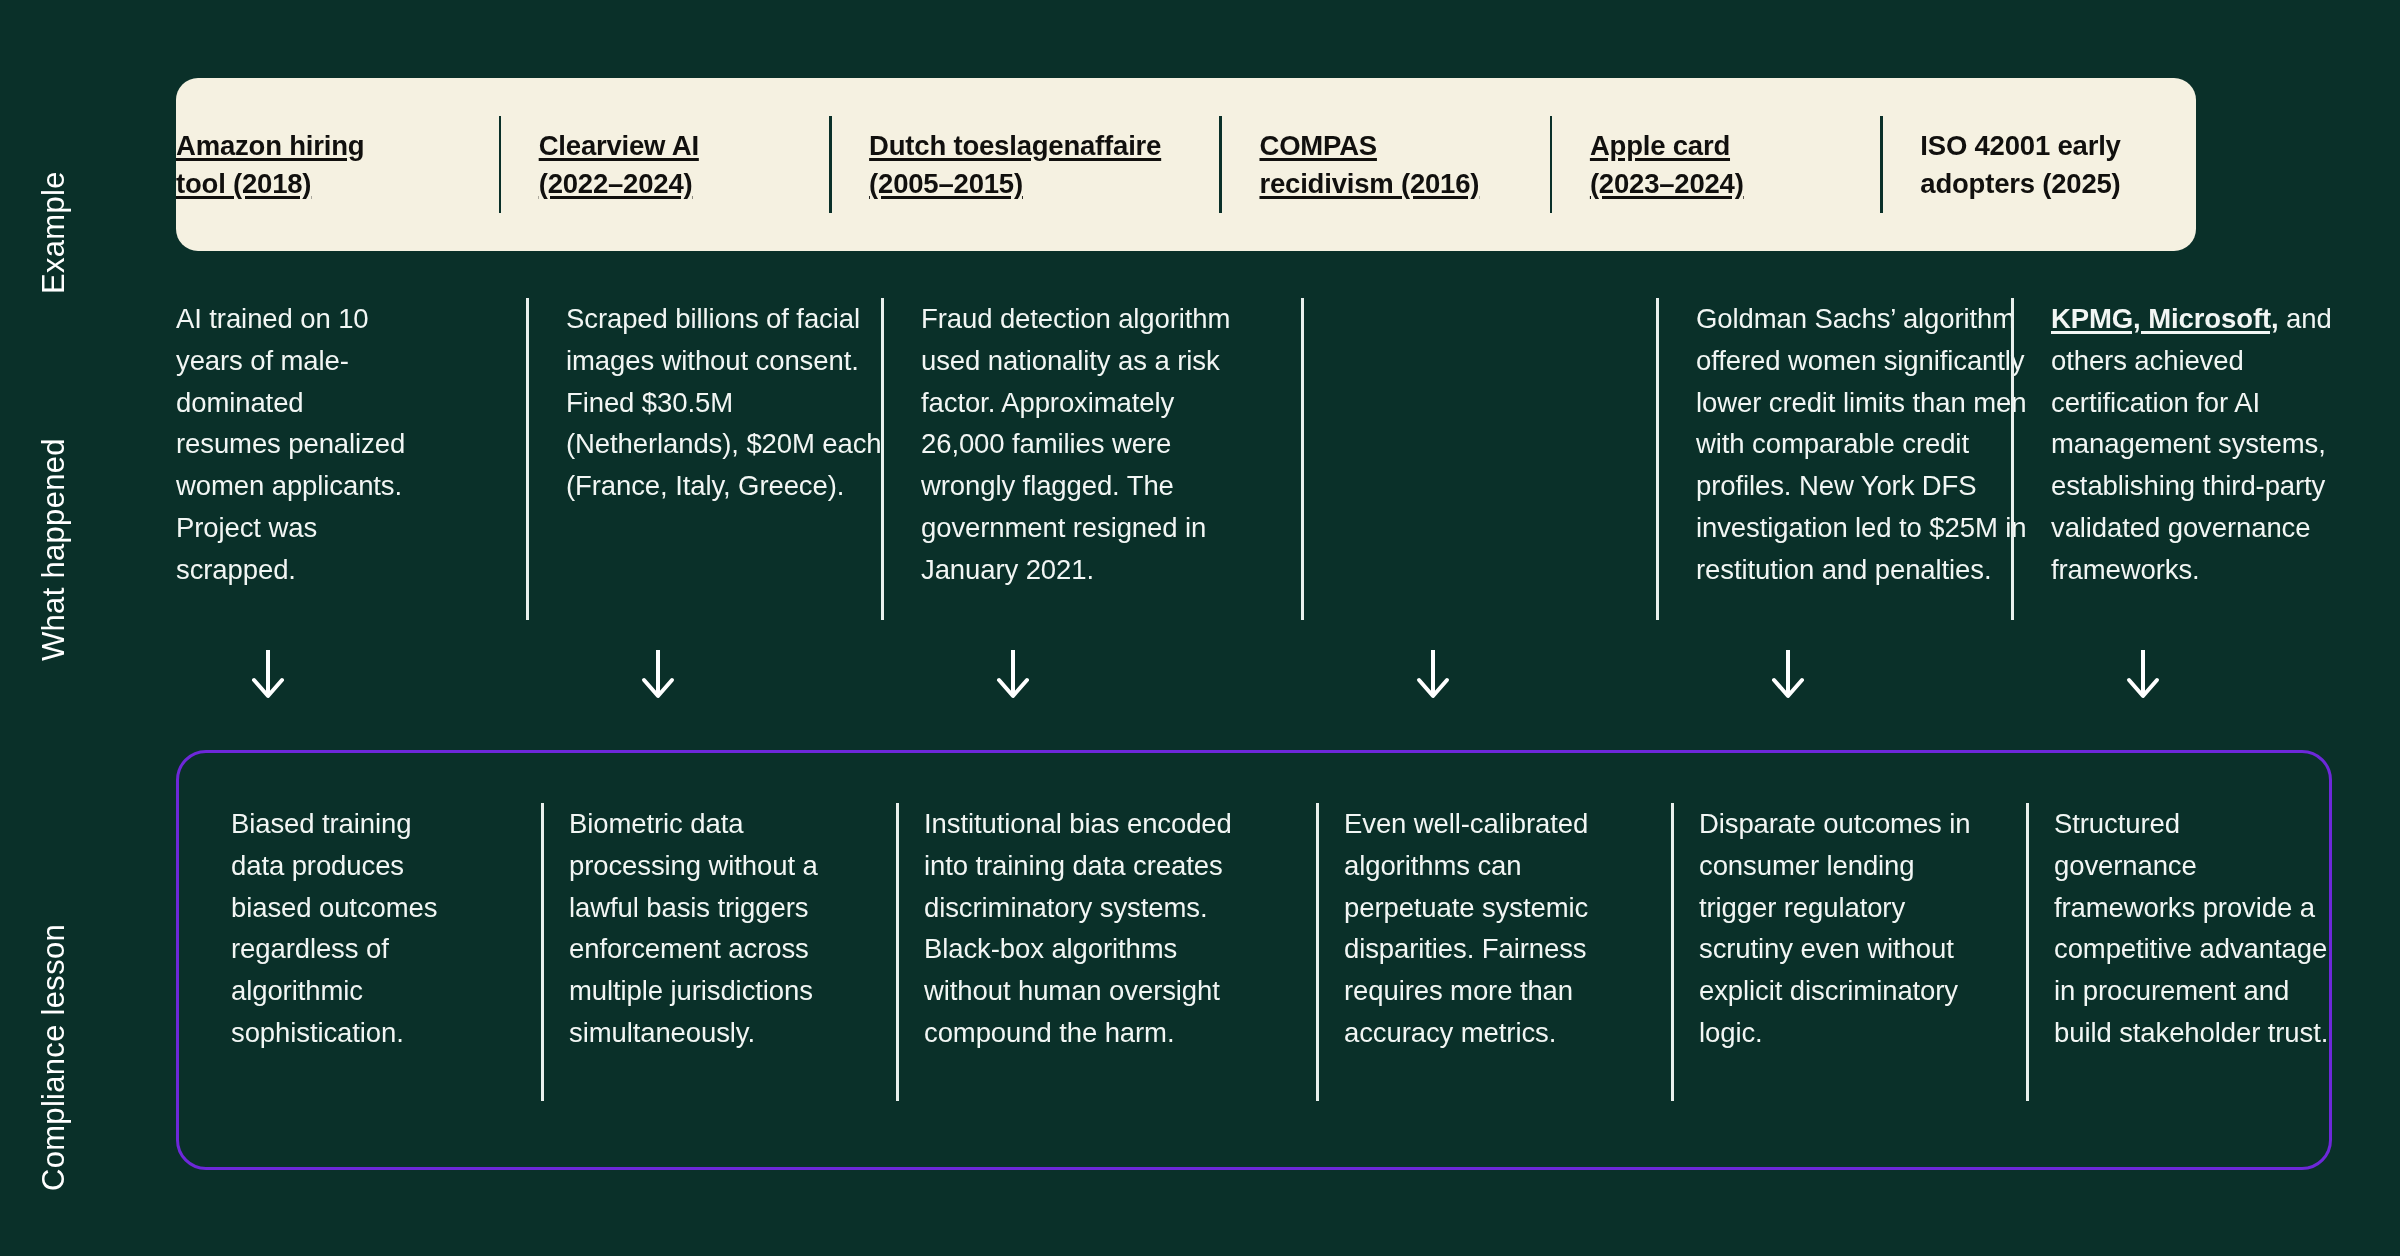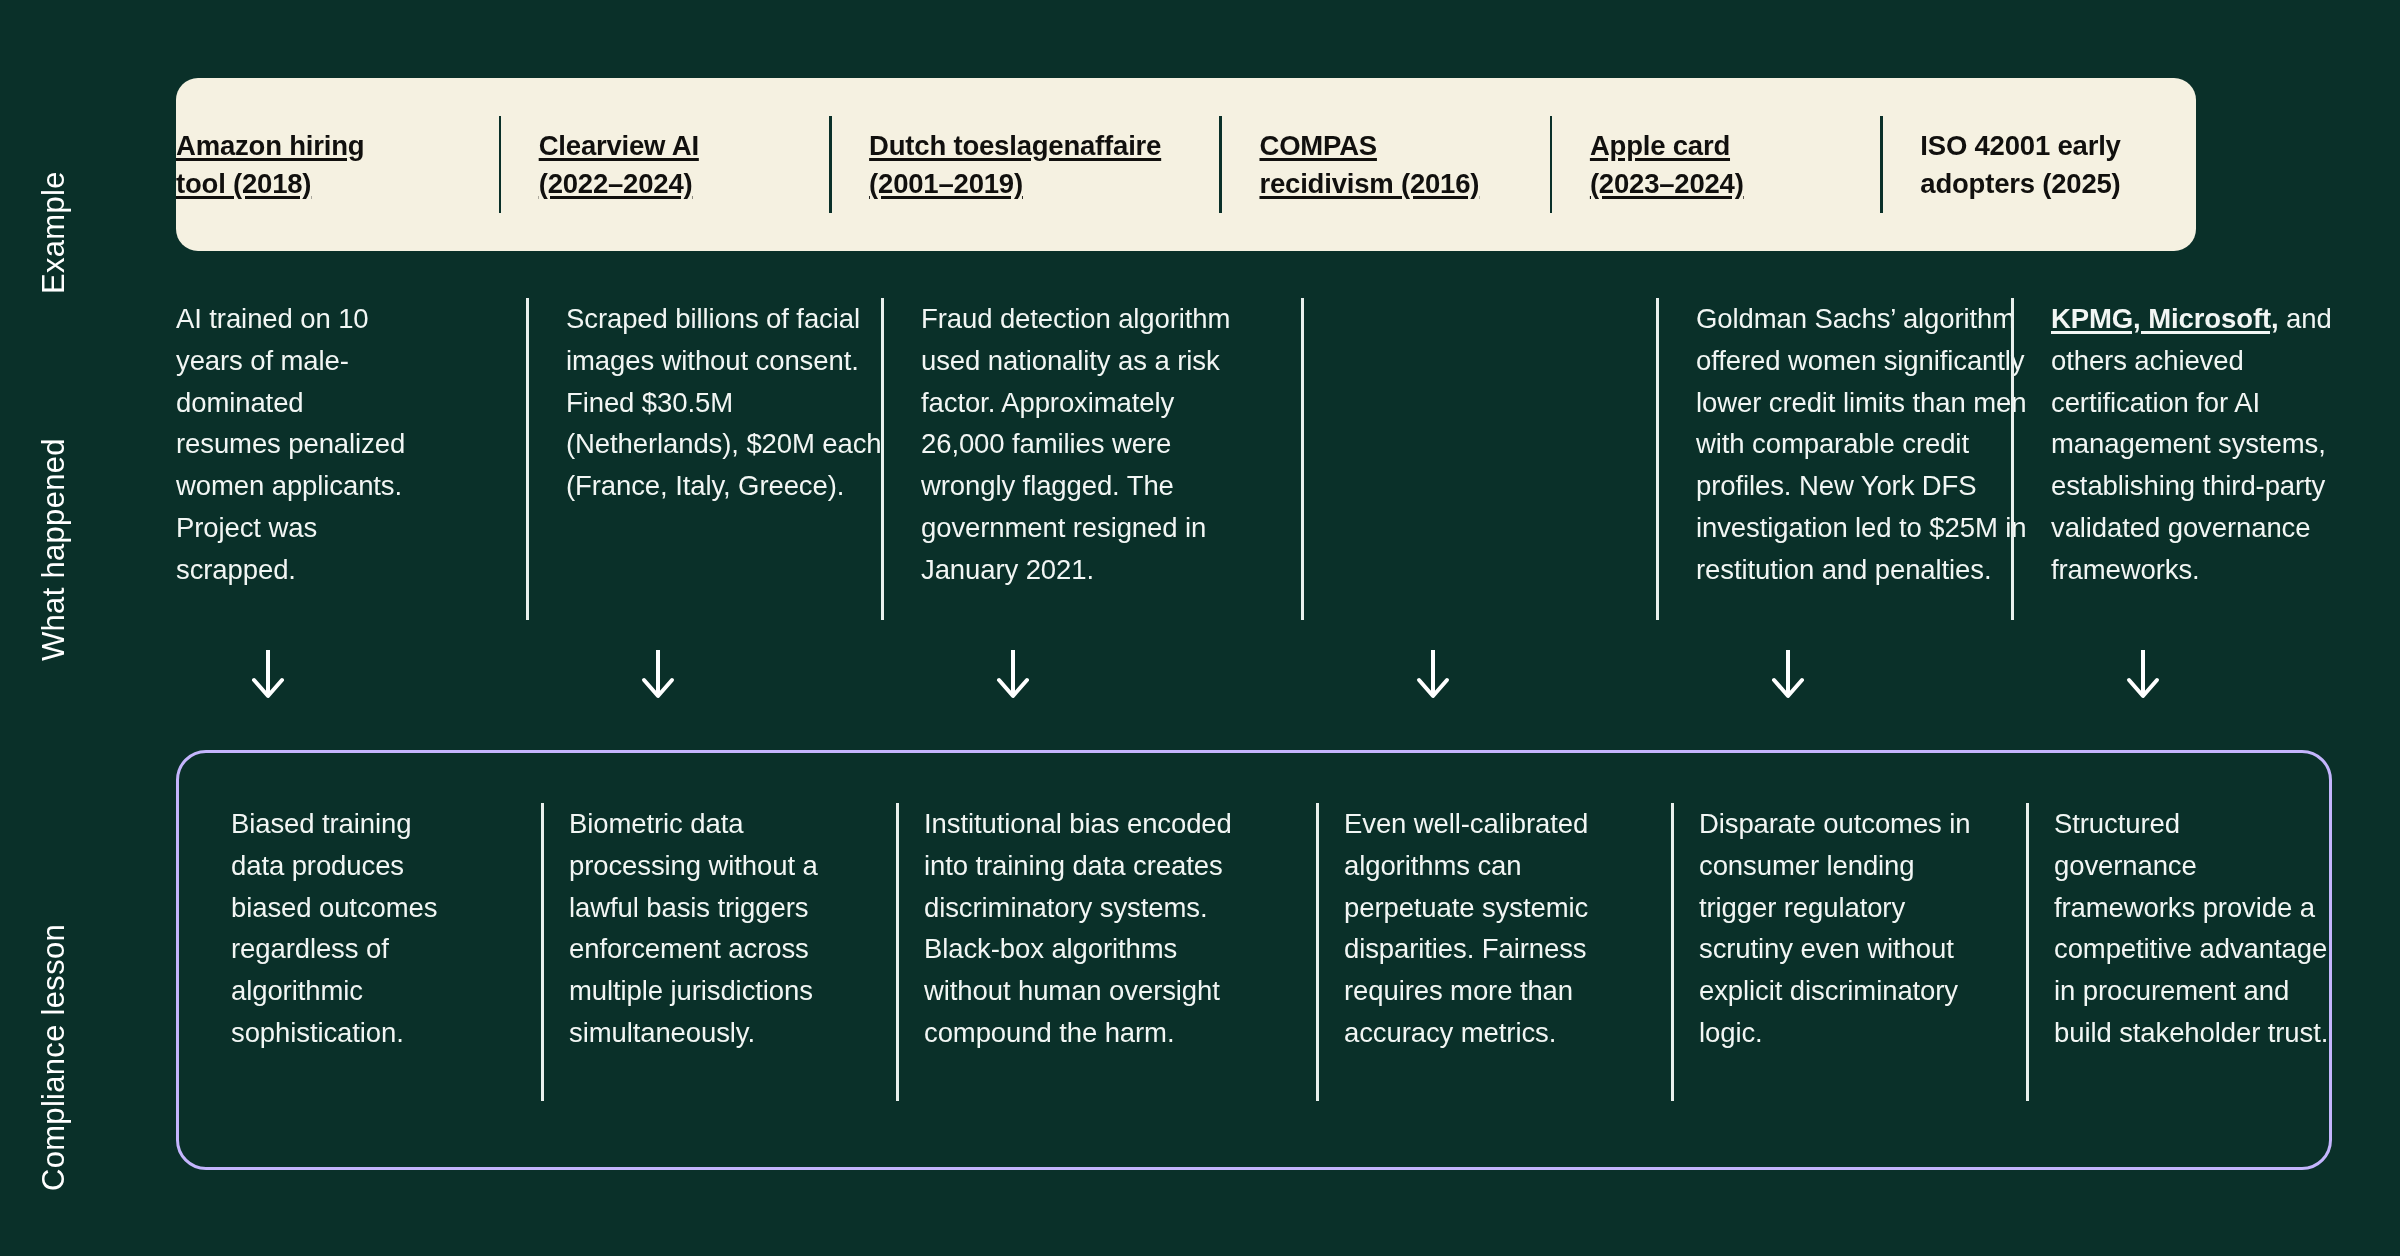--- a/index.html
+++ b/index.html
@@ -120,21 +120,21 @@
   }
   .arrow-slot svg { display: block; }
 
   
   .lesson-box {
     position: absolute;
     left: 176px;
     top: 750px;
     width: 2156px;
     height: 420px;
-    border: 3px solid #c4b5fd;
+    border: 3px solid #6d28d9;
     border-radius: 30px;
   }
   .lesson-row {
     position: absolute;
     left: 0px;
     top: 50px;
     width: 2156px;
     height: 320px;
     display: flex;
   }
@@ -172,21 +172,21 @@
       <div class="htext underlined" style="width:220px;">Amazon hiring tool (2018)</div>
     </div>
 
     <div class="hcell" style="width:355px; padding-left:40px;">
       <div class="hdivider"></div>
       <div class="htext underlined" style="width:215px;">Clearview AI (2022–2024)</div>
     </div>
 
     <div class="hcell" style="width:420px; padding-left:40px;">
       <div class="hdivider"></div>
-      <div class="htext underlined" style="width:340px;">Dutch toeslagenaffaire (2001–2019)</div>
+      <div class="htext underlined" style="width:340px;">Dutch toeslagenaffaire (2005–2015)</div>
     </div>
 
     <div class="hcell" style="width:355px; padding-left:40px;">
       <div class="hdivider"></div>
       <div class="htext underlined" style="width:250px;">COMPAS recidivism (2016)</div>
     </div>
 
     <div class="hcell" style="width:355px; padding-left:40px;">
       <div class="hdivider"></div>
       <div class="htext underlined" style="width:220px;">Apple card (2023–2024)</div>

